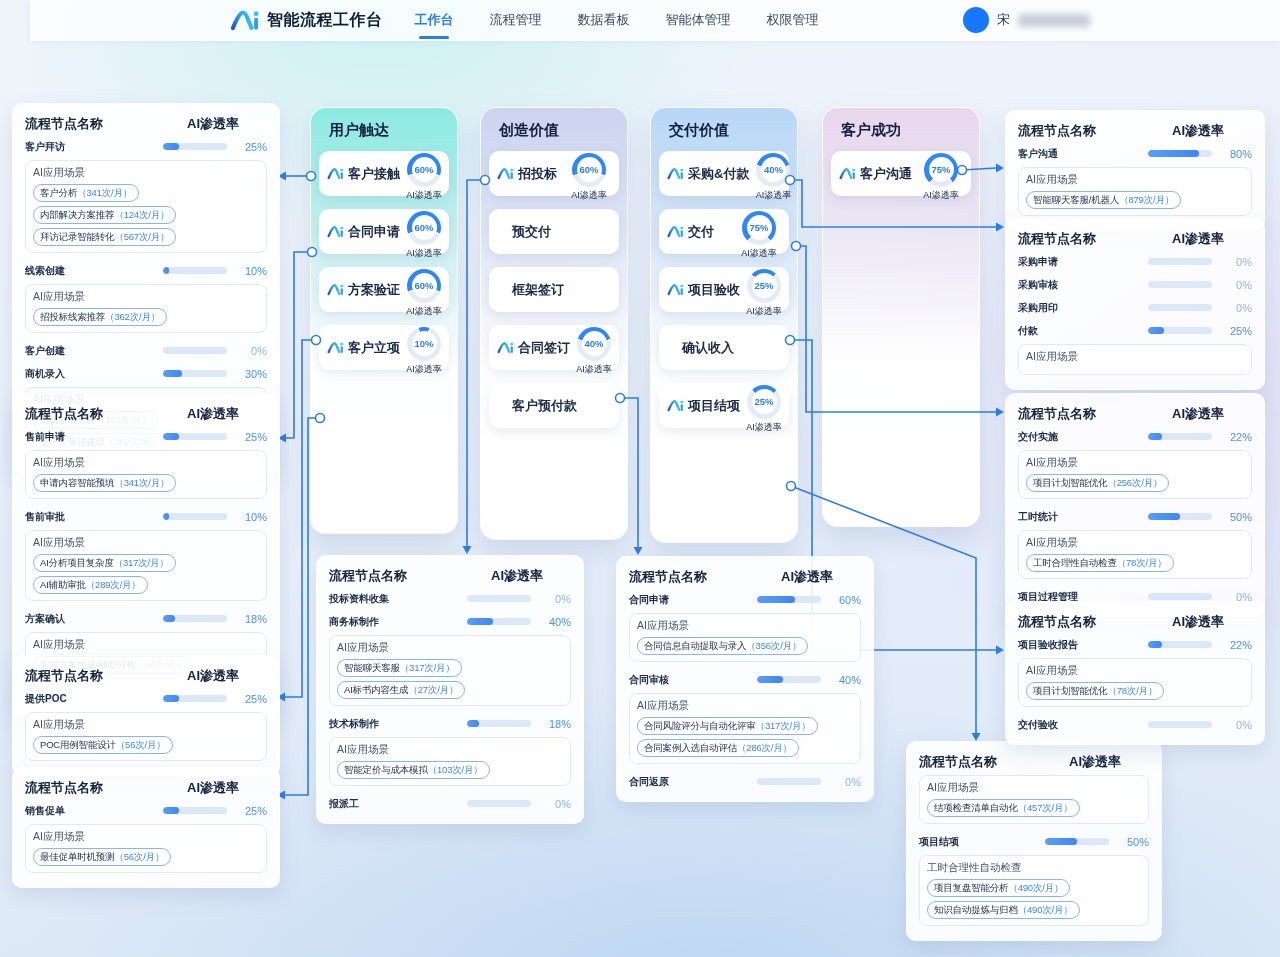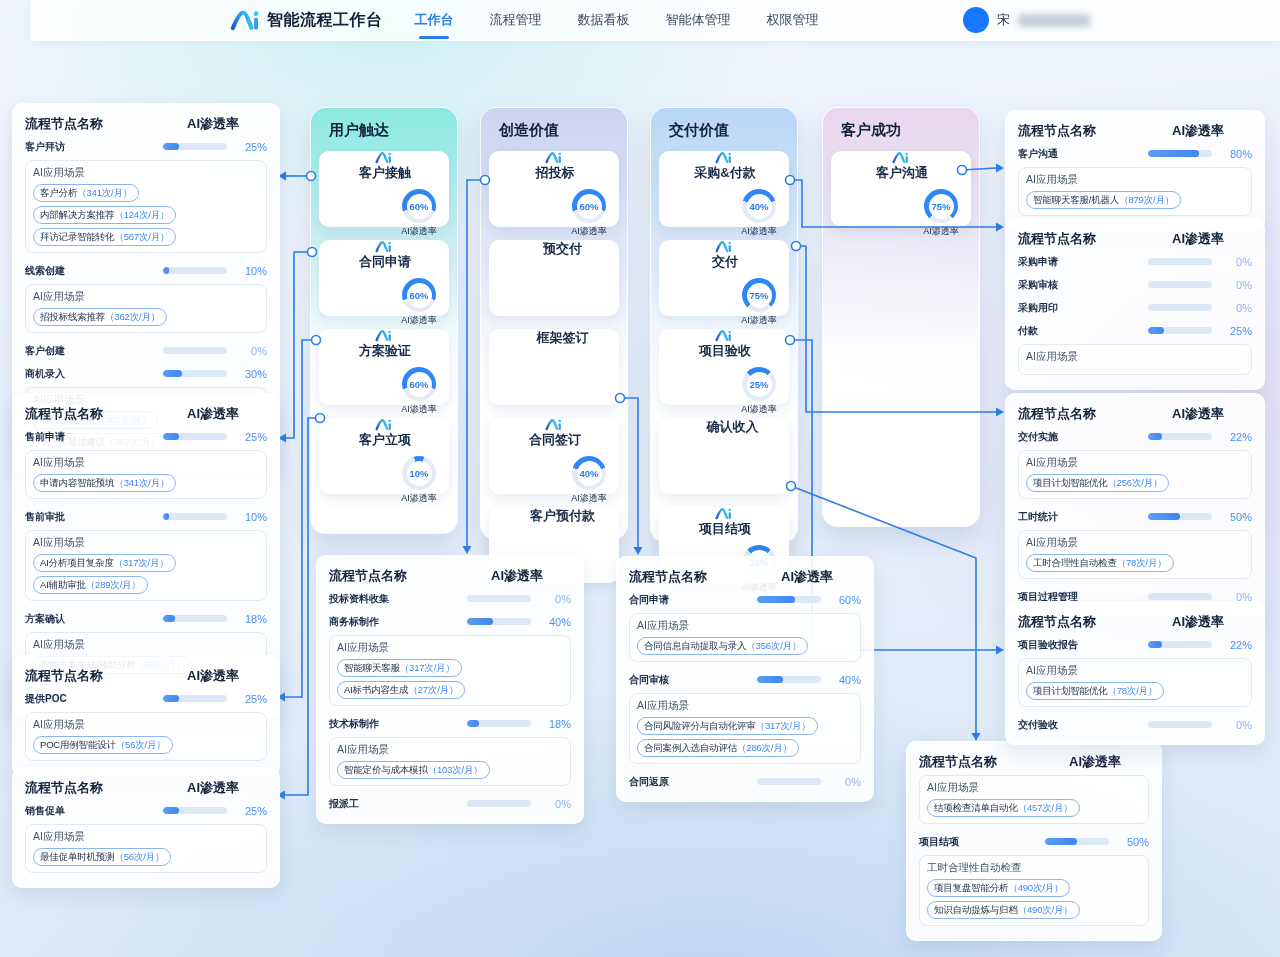--- a/index.html
+++ b/index.html
@@ -30,22 +30,22 @@
   .ublur { width:72px; height:13px; border-radius:3px; background:#9aa6b8; filter:blur(3px); opacity:.55; }
   
   .hero-title { position:absolute; z-index:20; left:525px; top:55px; width:230px; height:35px;
     background:rgba(255,255,255,.95); border:1px solid rgba(255,255,255,1); border-radius:8px;
     box-shadow:0 6px 16px rgba(100,130,175,.22); display:flex; align-items:center; justify-content:center;
     font-size:16.5px; font-weight:bold; color:#17273f; letter-spacing:1px; }
   
   .stage-col { position:absolute; z-index:1; border-radius:16px; padding:0 8px;
     border:1.5px solid rgba(255,255,255,.85); box-shadow:0 12px 26px rgba(100,130,175,.20); }
   .stage-title { font-size:15px; font-weight:bold; color:#12223e; padding:13px 10px 11px; }
-  .node { position:relative; background:#fff; border-radius:10px; height:76px; margin-bottom:13px;
-    box-shadow:0 4px 12px rgba(90,120,160,.14); display:flex; align-items:center; padding:0 6px 0 8px; cursor:pointer;flex-direction:column; }
+  .node { position:relative; background:#fff; border-radius:10px; height:45px; margin-bottom:13px;
+    box-shadow:0 4px 12px rgba(90,120,160,.14); display:flex; align-items:center; padding:0 6px 0 8px; cursor:pointer; }
   .node-icon { width:17px; height:13px; margin-right:4px; flex:none; }
   .node-name { font-size:13px; font-weight:bold; color:#1b2b47; white-space:nowrap; }
   .node.plain .node-name { margin-left:15px; }
   .node-right { margin-left:auto; display:flex; flex-direction:column; align-items:center; width:48px; padding-top:7px; flex:none; }
   .donut { position:relative; width:34px; height:34px; border-radius:50%; }
   .donut-hole { position:absolute; inset:4.5px; background:#fff; border-radius:50%; }
   .donut-pct { position:absolute; inset:0; display:flex; align-items:center; justify-content:center;
     font-size:9.5px; font-weight:bold; color:#2b7de9; }
   .donut-label { font-size:9px; color:#22304d; margin-top:2px; white-space:nowrap; }
   

